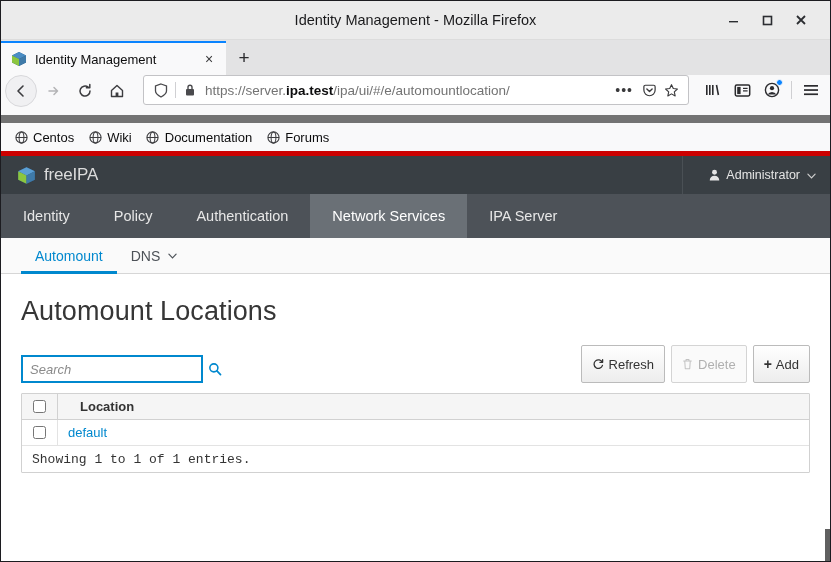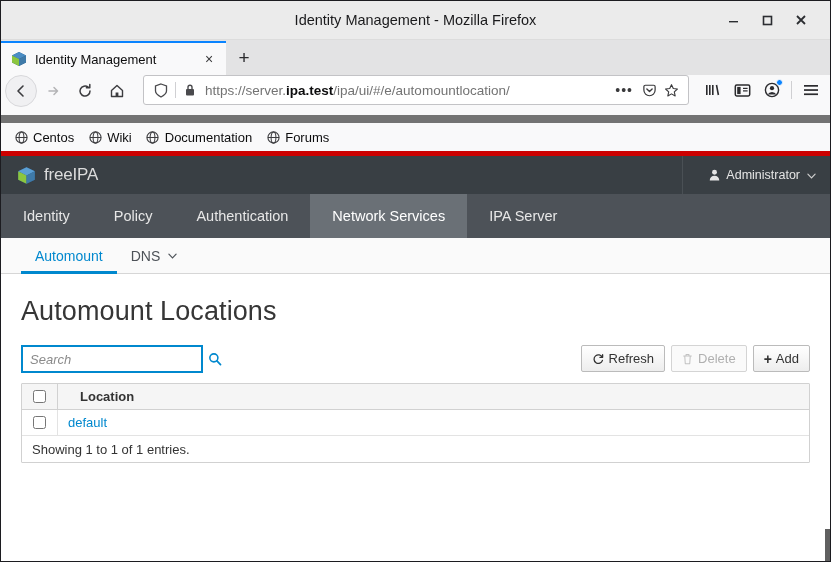--- a/index.html
+++ b/index.html
@@ -282,21 +282,21 @@
     position: relative;
   }
   .page-title {
     font-size: 27px;
     font-weight: 300;
     color: #363636;
     margin-bottom: 18px;
     letter-spacing: 0.1px;
   }
   .toolbar-row {
-    display: flex; align-items: flex-start;
+    display: flex; align-items: flex-end;
     margin-bottom: 10px;
   }
   .search-wrap {
     width: 182px;
     height: 28px;
     border: 2px solid #0088ce;
     background: #fff;
     display: flex; align-items: center;
     padding: 0 7px;
   }
@@ -313,21 +313,21 @@
   .search-btn {
     width: 18px; height: 18px;
     display: flex; align-items: center; justify-content: center;
     color: #0088ce;
   }
   .btn-group {
     margin-left: auto;
     display: flex; align-items: center;
   }
   .btn {
-    height: 27px;
+    height: 38px;
     display: flex; align-items: center;
     padding: 0 10px;
     font-size: 13px;
     color: #333;
     background: linear-gradient(to bottom, #ffffff, #ededed);
     border: 1px solid #bbbbbb;
     border-radius: 2px;
     margin-left: 6px;
     white-space: nowrap;
   }
@@ -383,20 +383,21 @@
     width: 13px; height: 13px;
     margin: 0;
   }
   .tfoot {
     background: #fff;
     height: 26px;
     display: flex; align-items: center;
     padding-left: 10px;
     font-size: 13px;
     color: #333;
+    font-family: Liberation Mono, monospace;
   }
 
   
   .pagescroll {
     position: absolute;
     right: 0; top: 0; bottom: 0;
     width: 5px;
     background: transparent;
   }
   .pagescroll-thumb {

